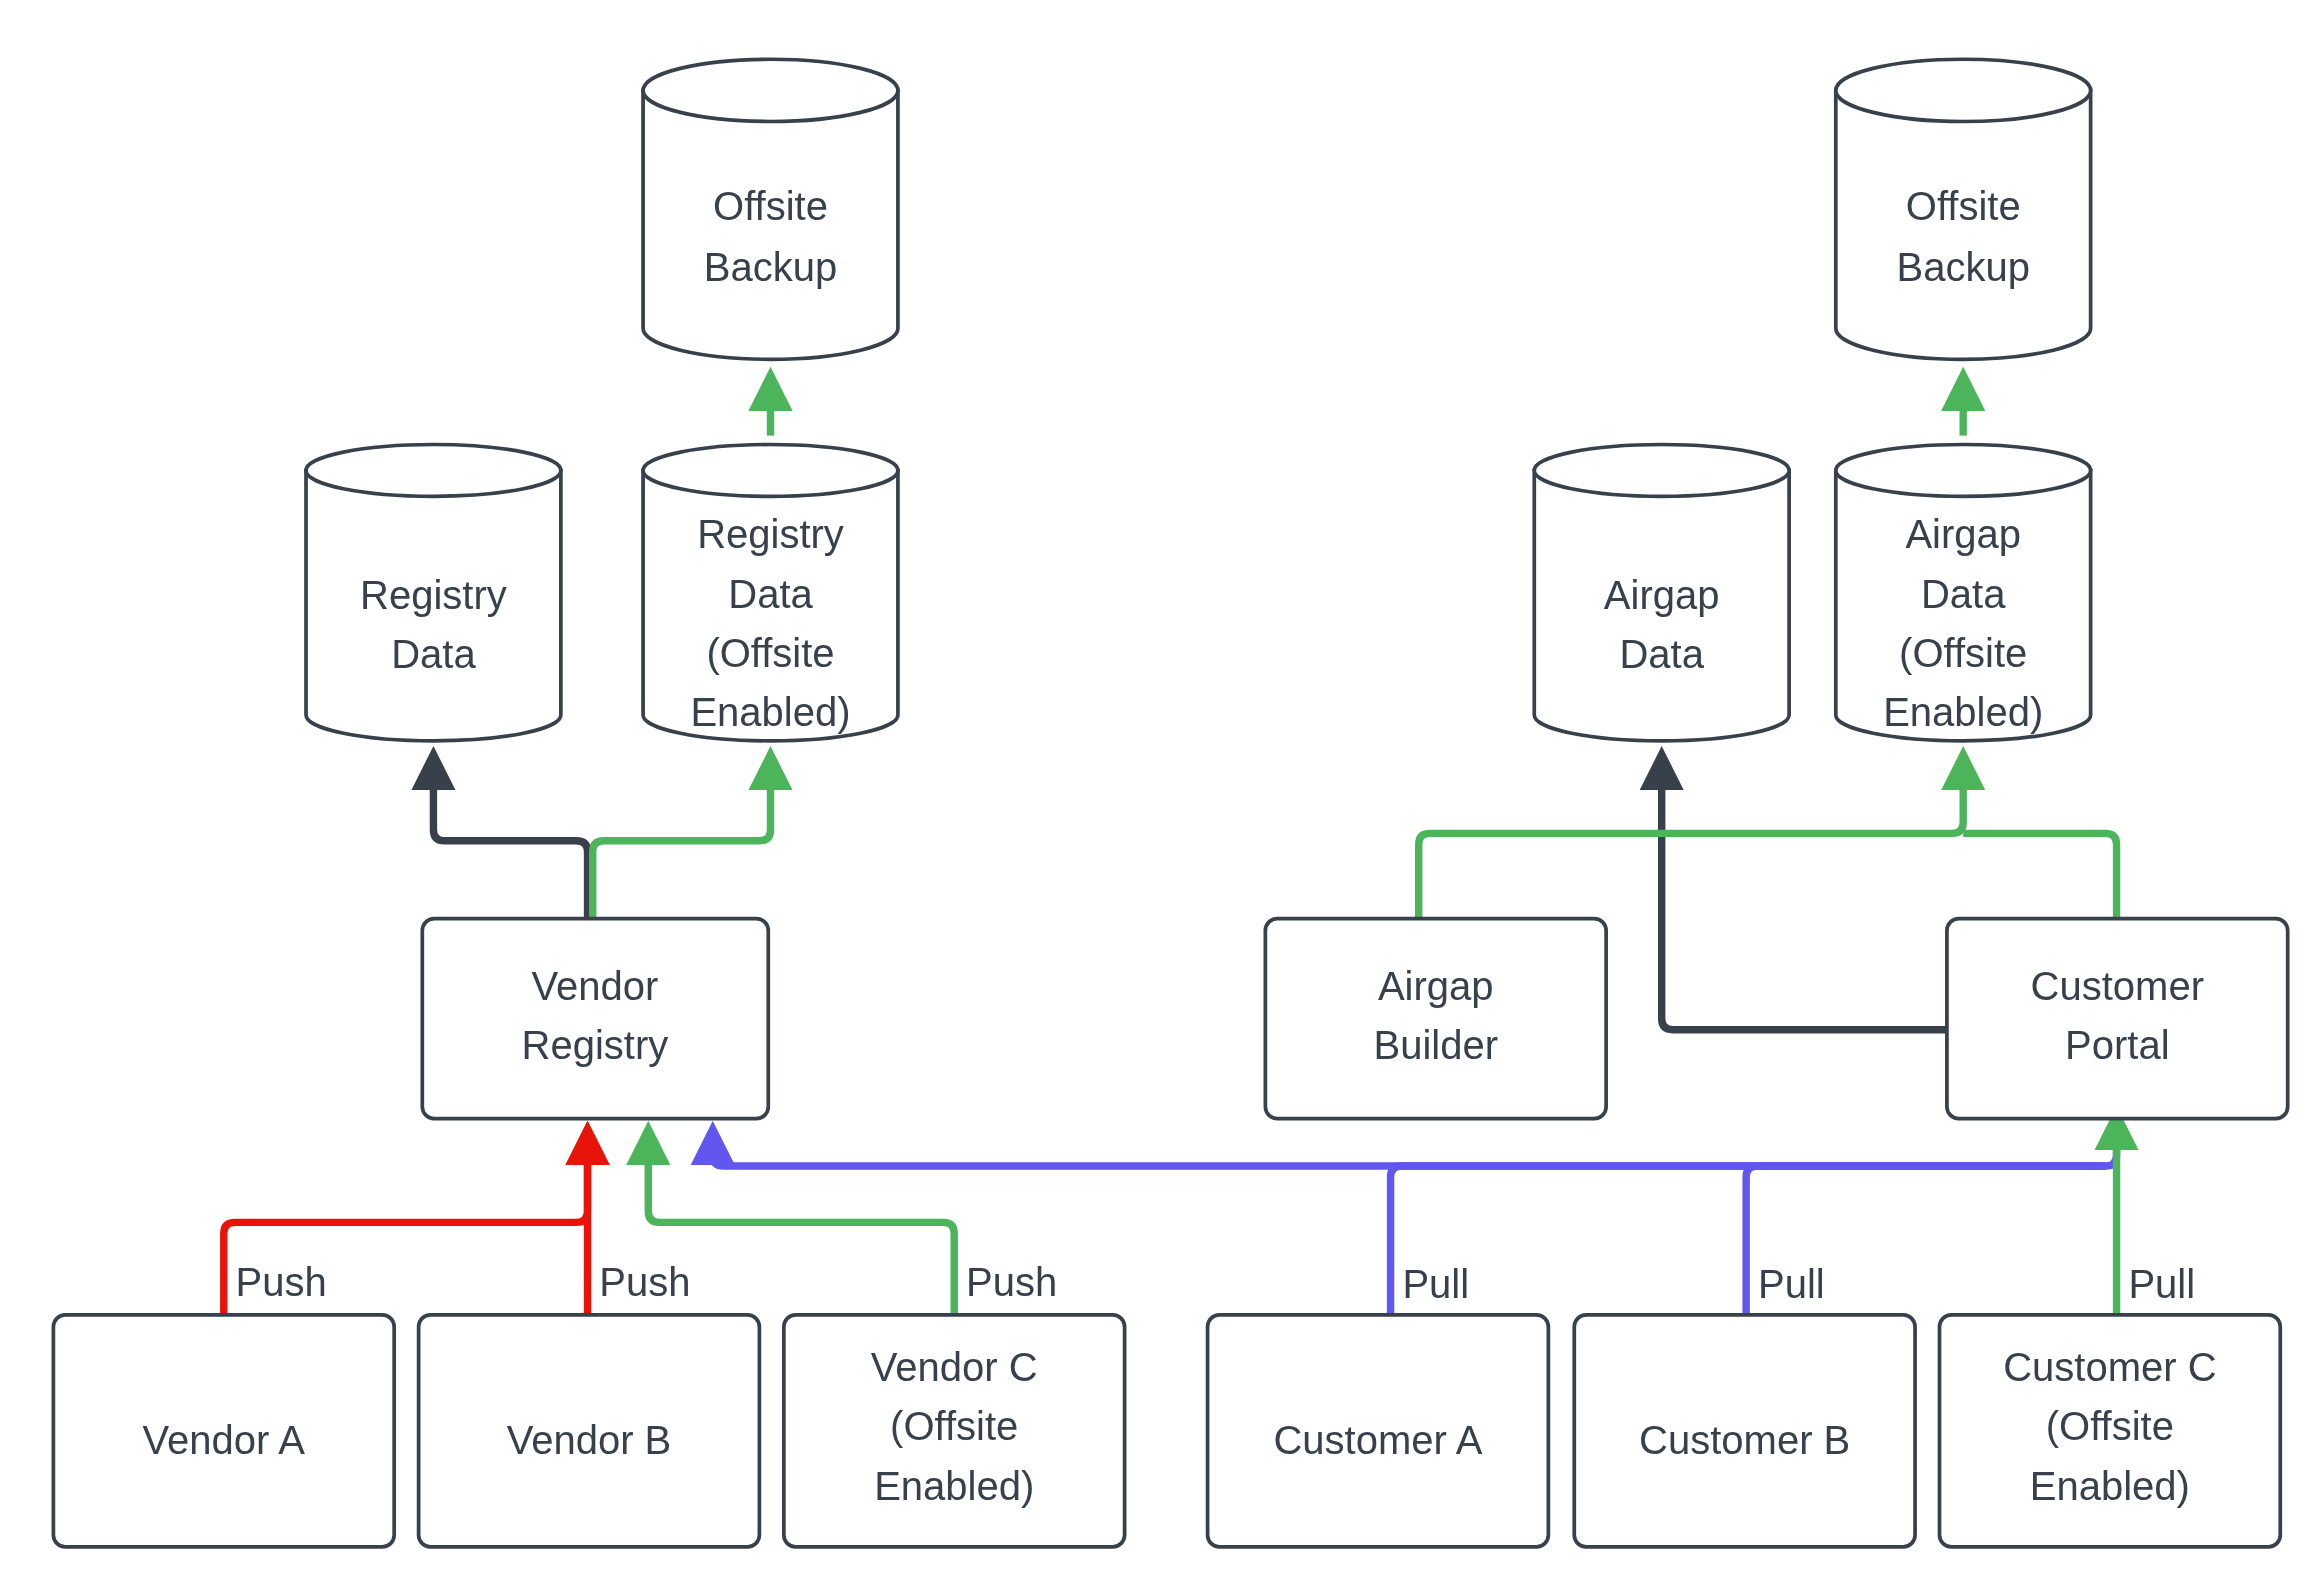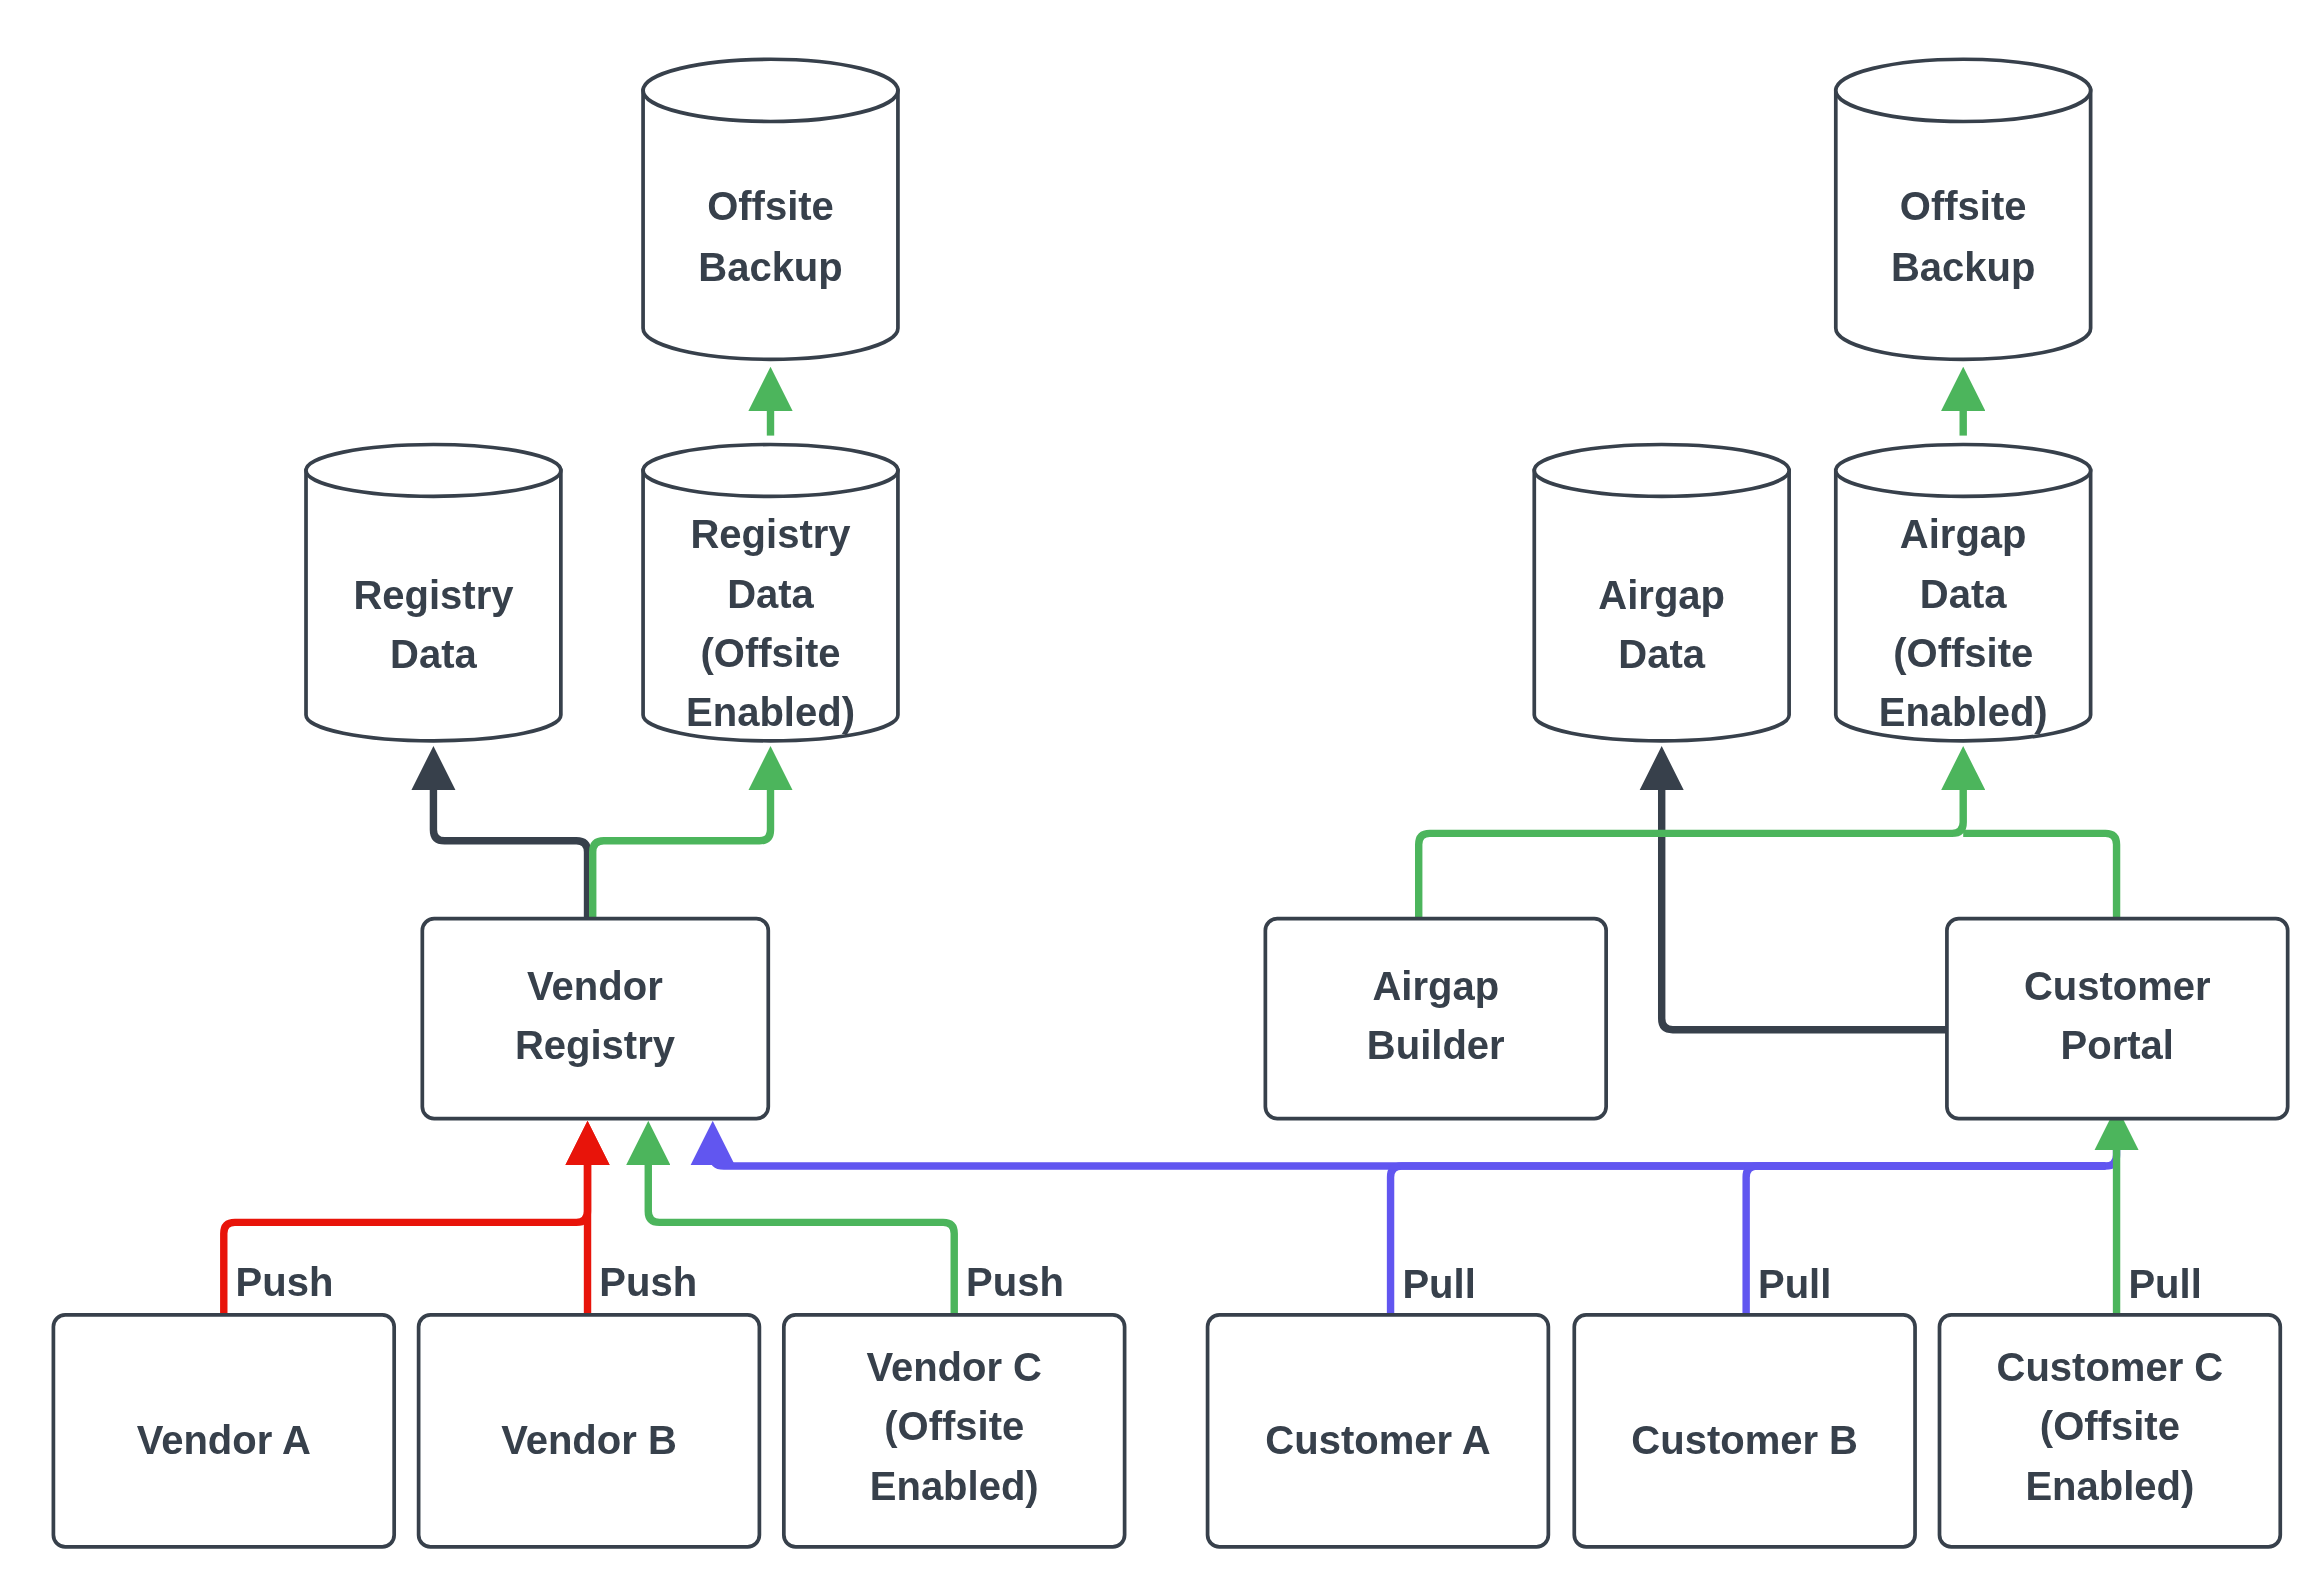--- a/index.html
+++ b/index.html
@@ -6,21 +6,20 @@
     margin: 0;
     padding: 0;
     background: #ffffff;
   }
   #diagram-root {
     position: relative;
     width: 2307px;
     height: 1592px;
     background: #ffffff;
     font-family: "Liberation Sans", sans-serif;
-    font-weight: bold;
   }
   svg.canvas {
     position: absolute;
     top: 0;
     left: 0;
     width: 2307px;
     height: 1592px;
     overflow: visible;
   }
   .node-shape {

